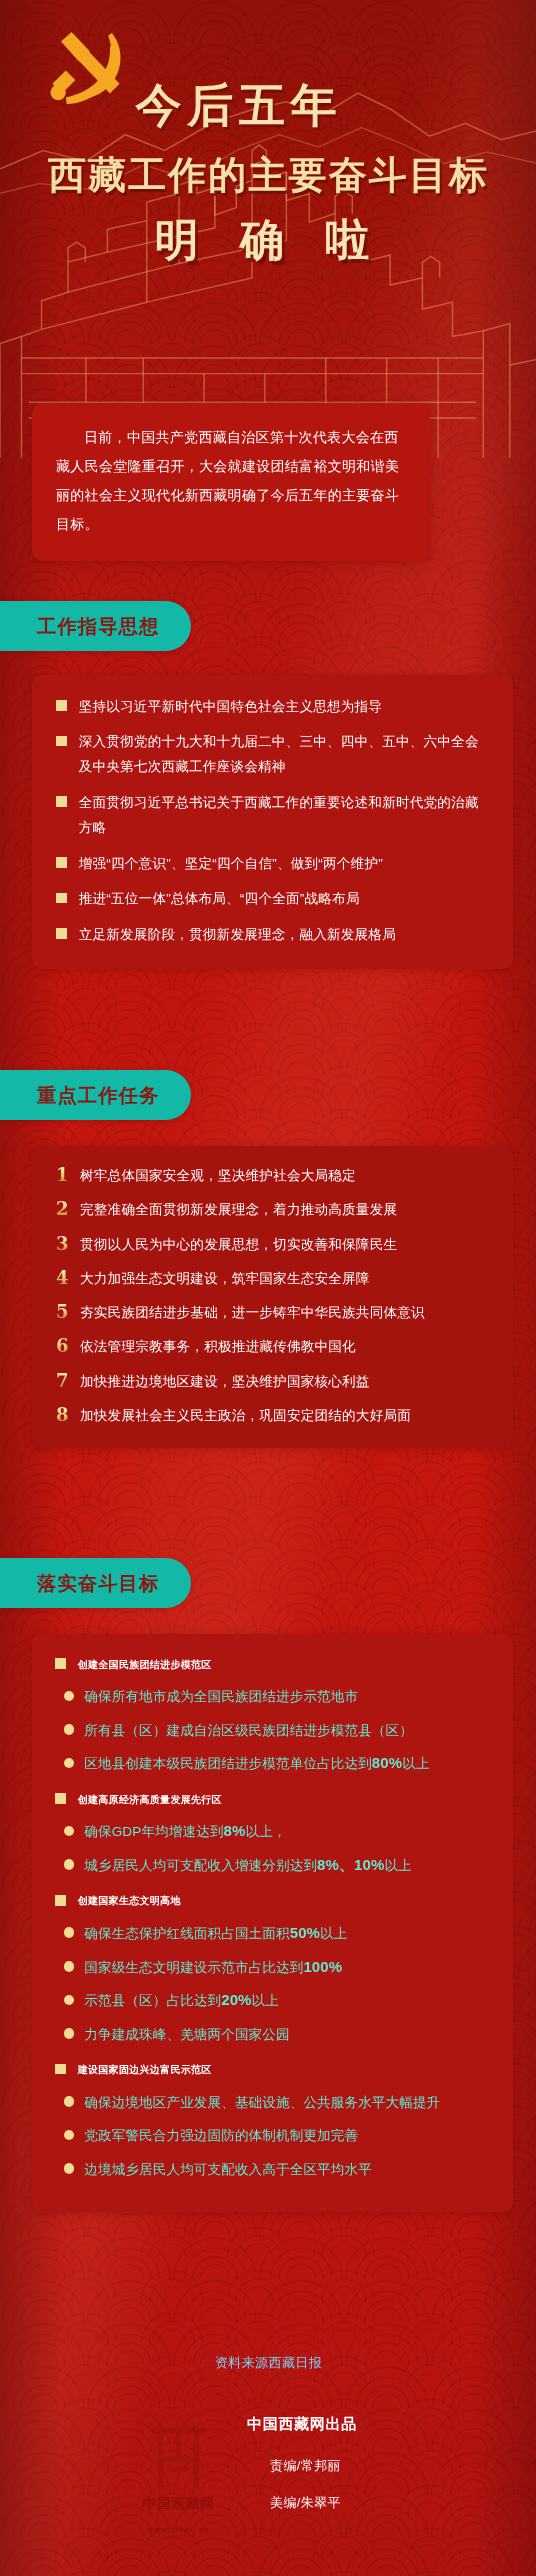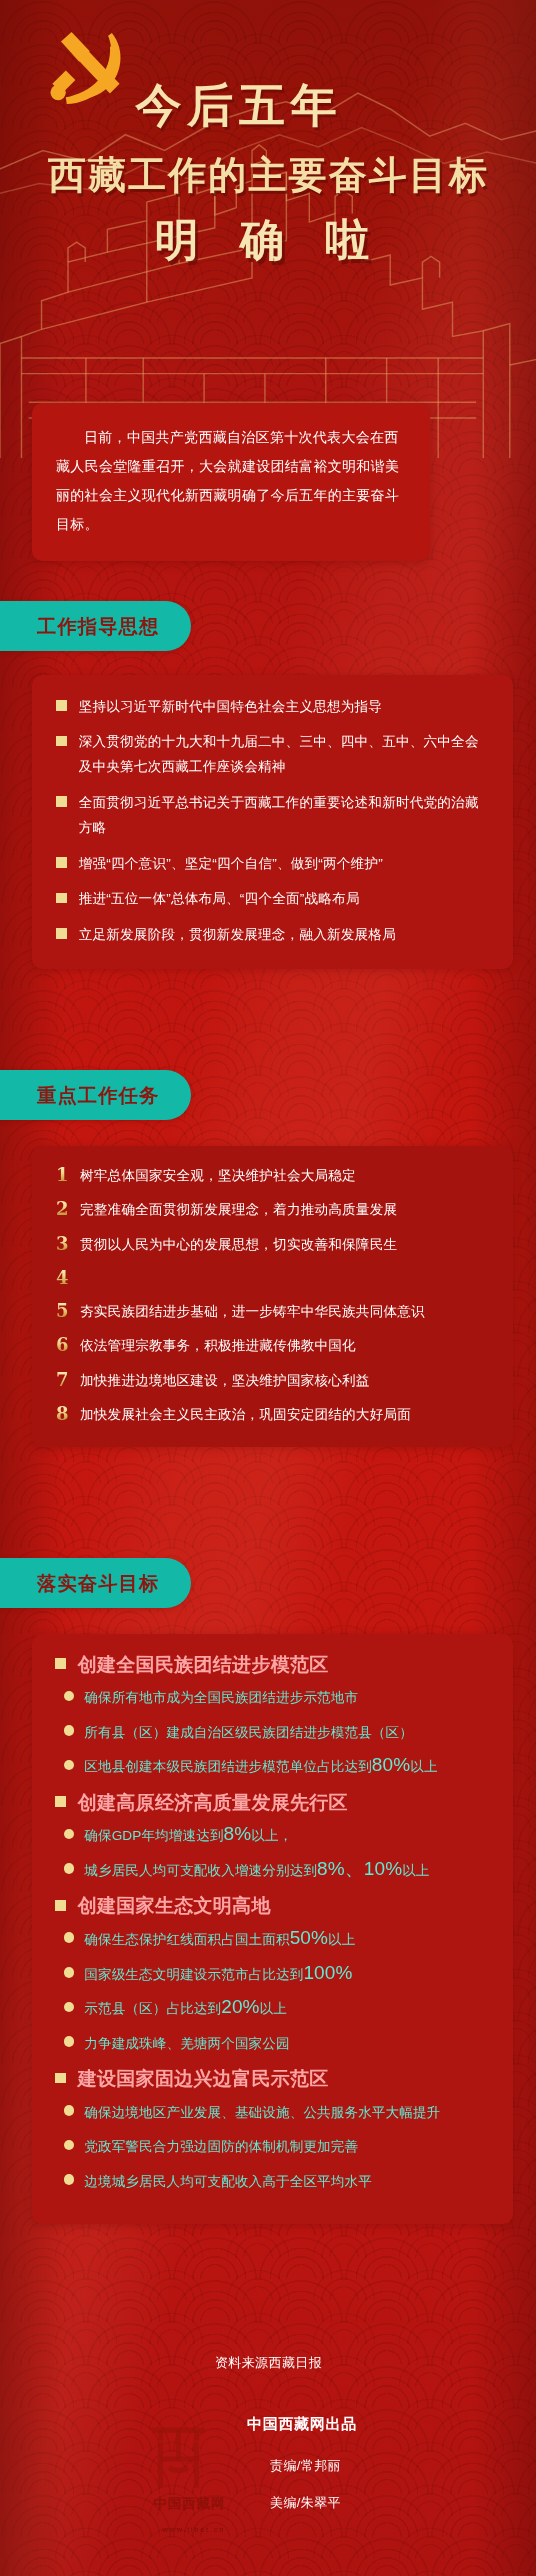--- a/index.html
+++ b/index.html
@@ -133,39 +133,39 @@
     -webkit-background-clip:text; background-clip:text; color:transparent;
     text-align:left;
   }
   .ntxt{ color:#FFFFFF; font-size:13.6px; line-height:25px; letter-spacing:0.2px; }
 
   
   .glist{ padding:18.6px 20px 21.5px 23px; }
   .ghead{ display:flex; align-items:flex-start; margin-bottom:8.6px; }
   .ghead .bsq{ margin-top:5.7px; }
   .ghead-txt{
-    color:#fca5a5; font-size:19px; font-weight:bold; line-height:23px;
+    color:#ffffff; font-size:10px; font-weight:bold; line-height:23px;
     letter-spacing:0.3px;
   }
   .gitem{ display:flex; align-items:flex-start; margin-bottom:8.6px; padding-left:8.6px; }
   .gdot{
     width:10.7px; height:10.7px; border-radius:50%; background:#F0DC92;
     flex:0 0 10.7px; margin-top:6.4px; margin-right:10px;
   }
   .gtxt{ color:#5eead4; font-size:13.6px; line-height:24px; letter-spacing:0.1px; }
-  .gtxt b{ font-weight:normal; font-size:19px; }
+  .gtxt b{ font-weight:bold; font-size:15px; }
   .ggroup{ margin-bottom:11.4px; }
   .ggroup:last-child{ margin-bottom:0; }
 
   
   .source{
     position:absolute; left:0; width:537px; text-align:center;
-    color:#ffffff; font-size:13px; letter-spacing:0.4px;
-  }
-  .logo-wrap{ position:absolute; left:132px; top:2423px; width:93px; height:107px; text-align:right; }
+    color:#7dd3fc; font-size:13px; letter-spacing:0.4px;
+  }
+  .logo-wrap{ position:absolute; left:132px; top:2423px; width:93px; height:107px; text-align:center; }
   .logo-mark{ width:79px; height:69px; margin:0 auto; display:block; }
   .logo-name{
     color:#8E1008; font-size:13.6px; font-weight:bold; letter-spacing:0.7px;
     margin-top:2.9px; font-family:"DejaVu Sans","Liberation Sans",sans-serif;
   }
   .logo-url{
     color:#7E0D07; font-size:7.5px; letter-spacing:1.7px; margin-top:12px;
     font-family:Liberation Sans, sans-serif;
   }
   .publisher{
@@ -281,20 +281,21 @@
     <div class="nrow">
         <div class="num">2</div>
         <div class="ntxt">完整准确全面贯彻新发展理念，着力推动高质量发展</div>
       </div>
     <div class="nrow">
         <div class="num">3</div>
         <div class="ntxt">贯彻以人民为中心的发展思想，切实改善和保障民生</div>
       </div>
     <div class="nrow">
         <div class="num">4</div>
+        <div class="ntxt">大力加强生态文明建设，筑牢国家生态安全屏障</div>
       </div>
     <div class="nrow">
         <div class="num">5</div>
         <div class="ntxt">夯实民族团结进步基础，进一步铸牢中华民族共同体意识</div>
       </div>
     <div class="nrow">
         <div class="num">6</div>
         <div class="ntxt">依法管理宗教事务，积极推进藏传佛教中国化</div>
       </div>
     <div class="nrow">

